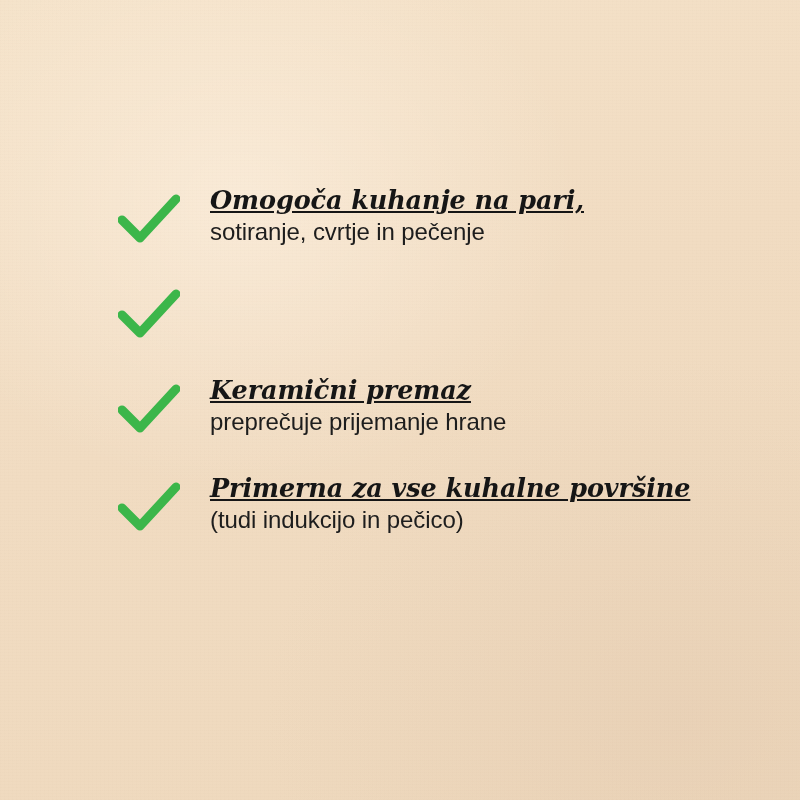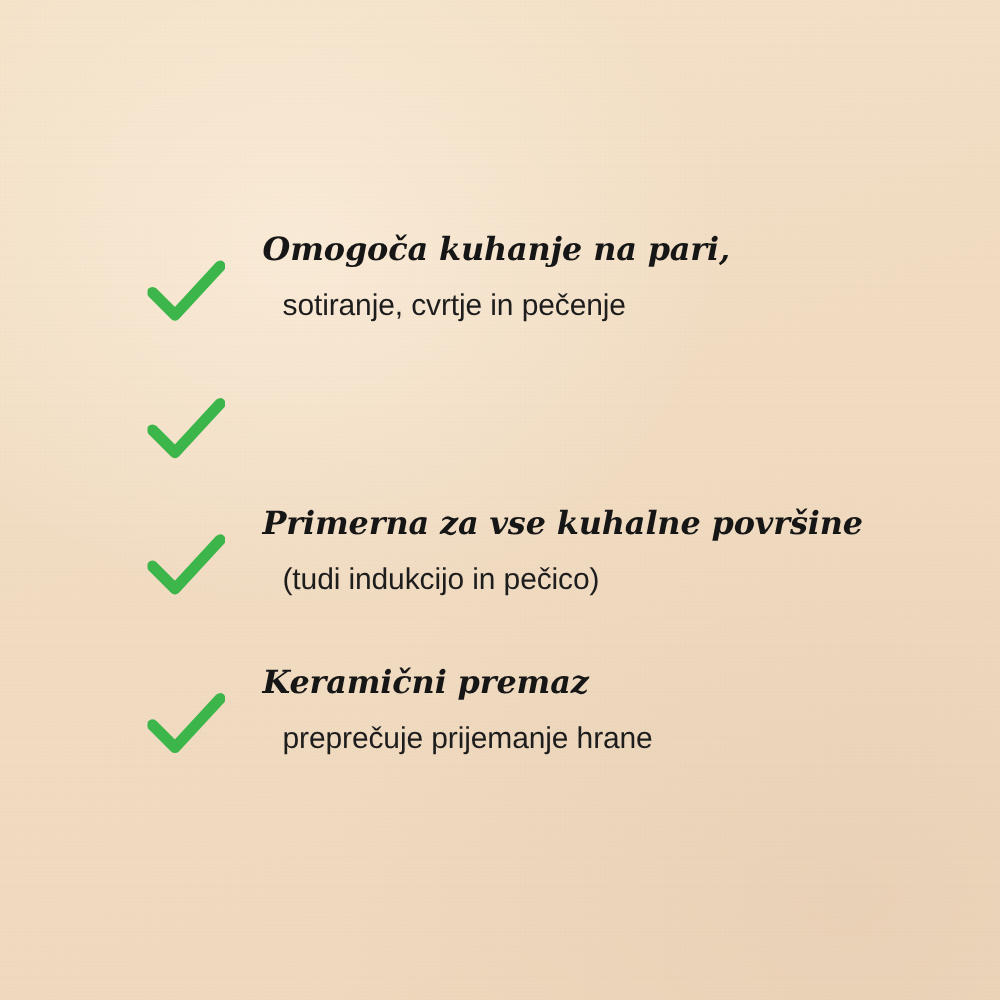--- a/index.html
+++ b/index.html
@@ -70,30 +70,31 @@
   .feature-title {
     font-family: "DejaVu Serif", "Liberation Serif", serif;
     font-style: italic;
     font-weight: 700;
     font-size: 25.5px;
     line-height: 1.18;
     color: #161616;
     letter-spacing: -0.1px;
     margin: 0 0 3px 0;
     white-space: nowrap;
+    text-decoration: underline;
   }
 
   .feature-sub {
     font-family: "Liberation Sans", sans-serif;
     font-weight: 400;
     font-size: 24px;
     line-height: 1.2;
     color: #1d1d1d;
     letter-spacing: -0.1px;
-    margin: 16px;
+    margin: 0;
     white-space: nowrap;
   }
 </style>
 </head>
 <body>
 
 <div class="page">
   <div class="grain"></div>
 
   <div class="feature-list">
@@ -120,31 +121,31 @@
       </div>
     </div>
 
     <div class="feature-item">
       <div class="check-wrap">
         <svg class="check-icon" width="62" height="50" viewBox="0 0 62 50" aria-hidden="true">
           <path d="M4 26 L22 44 L58 5" fill="none" stroke="#3cb64a" stroke-width="9" stroke-linecap="round" stroke-linejoin="round"></path>
         </svg>
       </div>
       <div class="feature-text">
-        <p class="feature-title">Primerna za vse kuhalne površine</p>
-        <p class="feature-sub">(tudi indukcijo in pečico)</p>
+        <p class="feature-title">Keramični premaz</p>
+        <p class="feature-sub">preprečuje prijemanje hrane</p>
       </div>
     </div>
 
     <div class="feature-item">
       <div class="check-wrap">
         <svg class="check-icon" width="62" height="50" viewBox="0 0 62 50" aria-hidden="true">
           <path d="M4 26 L22 44 L58 5" fill="none" stroke="#3cb64a" stroke-width="9" stroke-linecap="round" stroke-linejoin="round"></path>
         </svg>
       </div>
       <div class="feature-text">
-        <p class="feature-title">Keramični premaz</p>
-        <p class="feature-sub">preprečuje prijemanje hrane</p>
+        <p class="feature-title">Primerna za vse kuhalne površine</p>
+        <p class="feature-sub">(tudi indukcijo in pečico)</p>
       </div>
     </div>
 
   </div>
 </div>
 
 </body></html>

